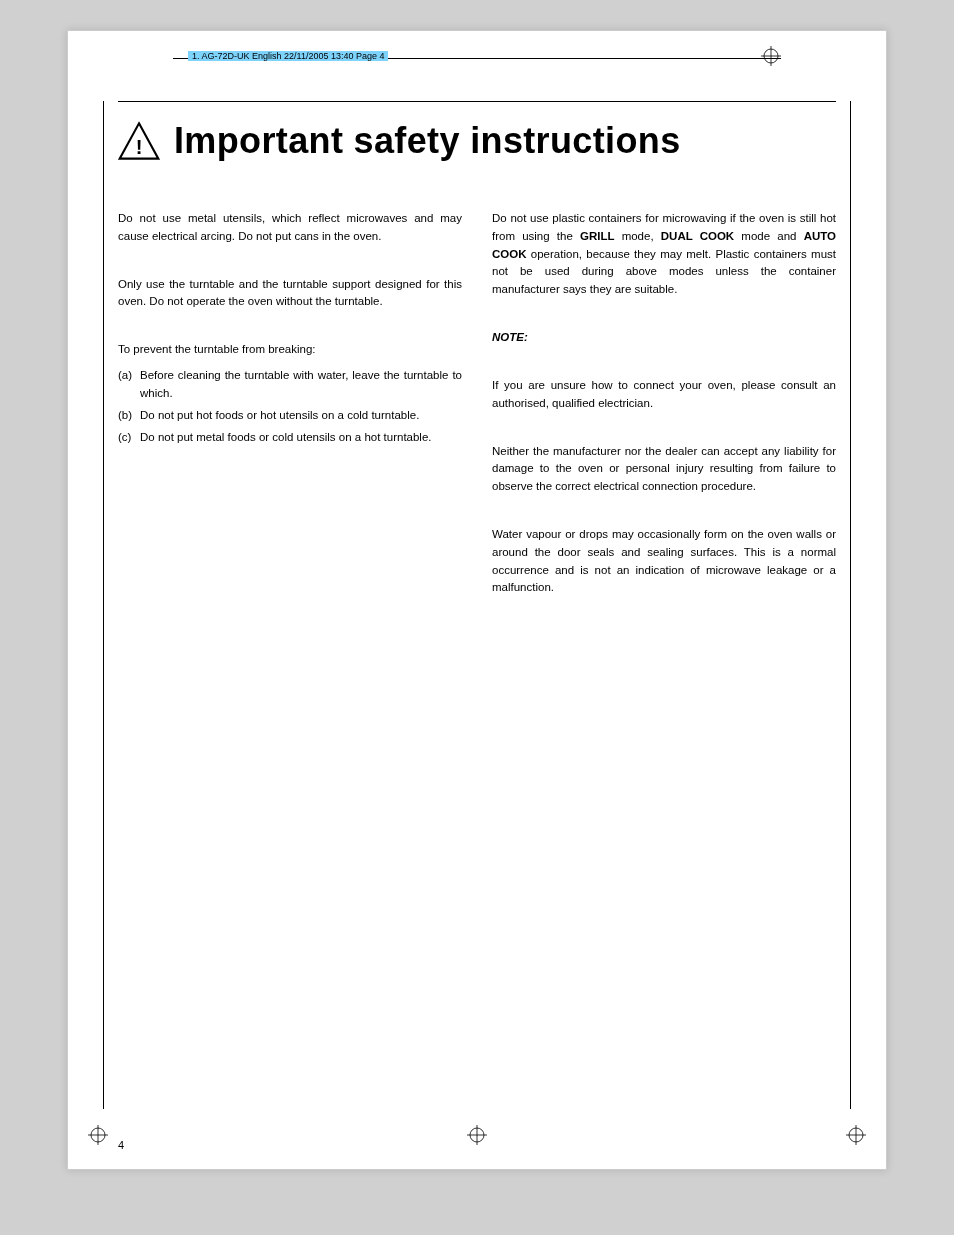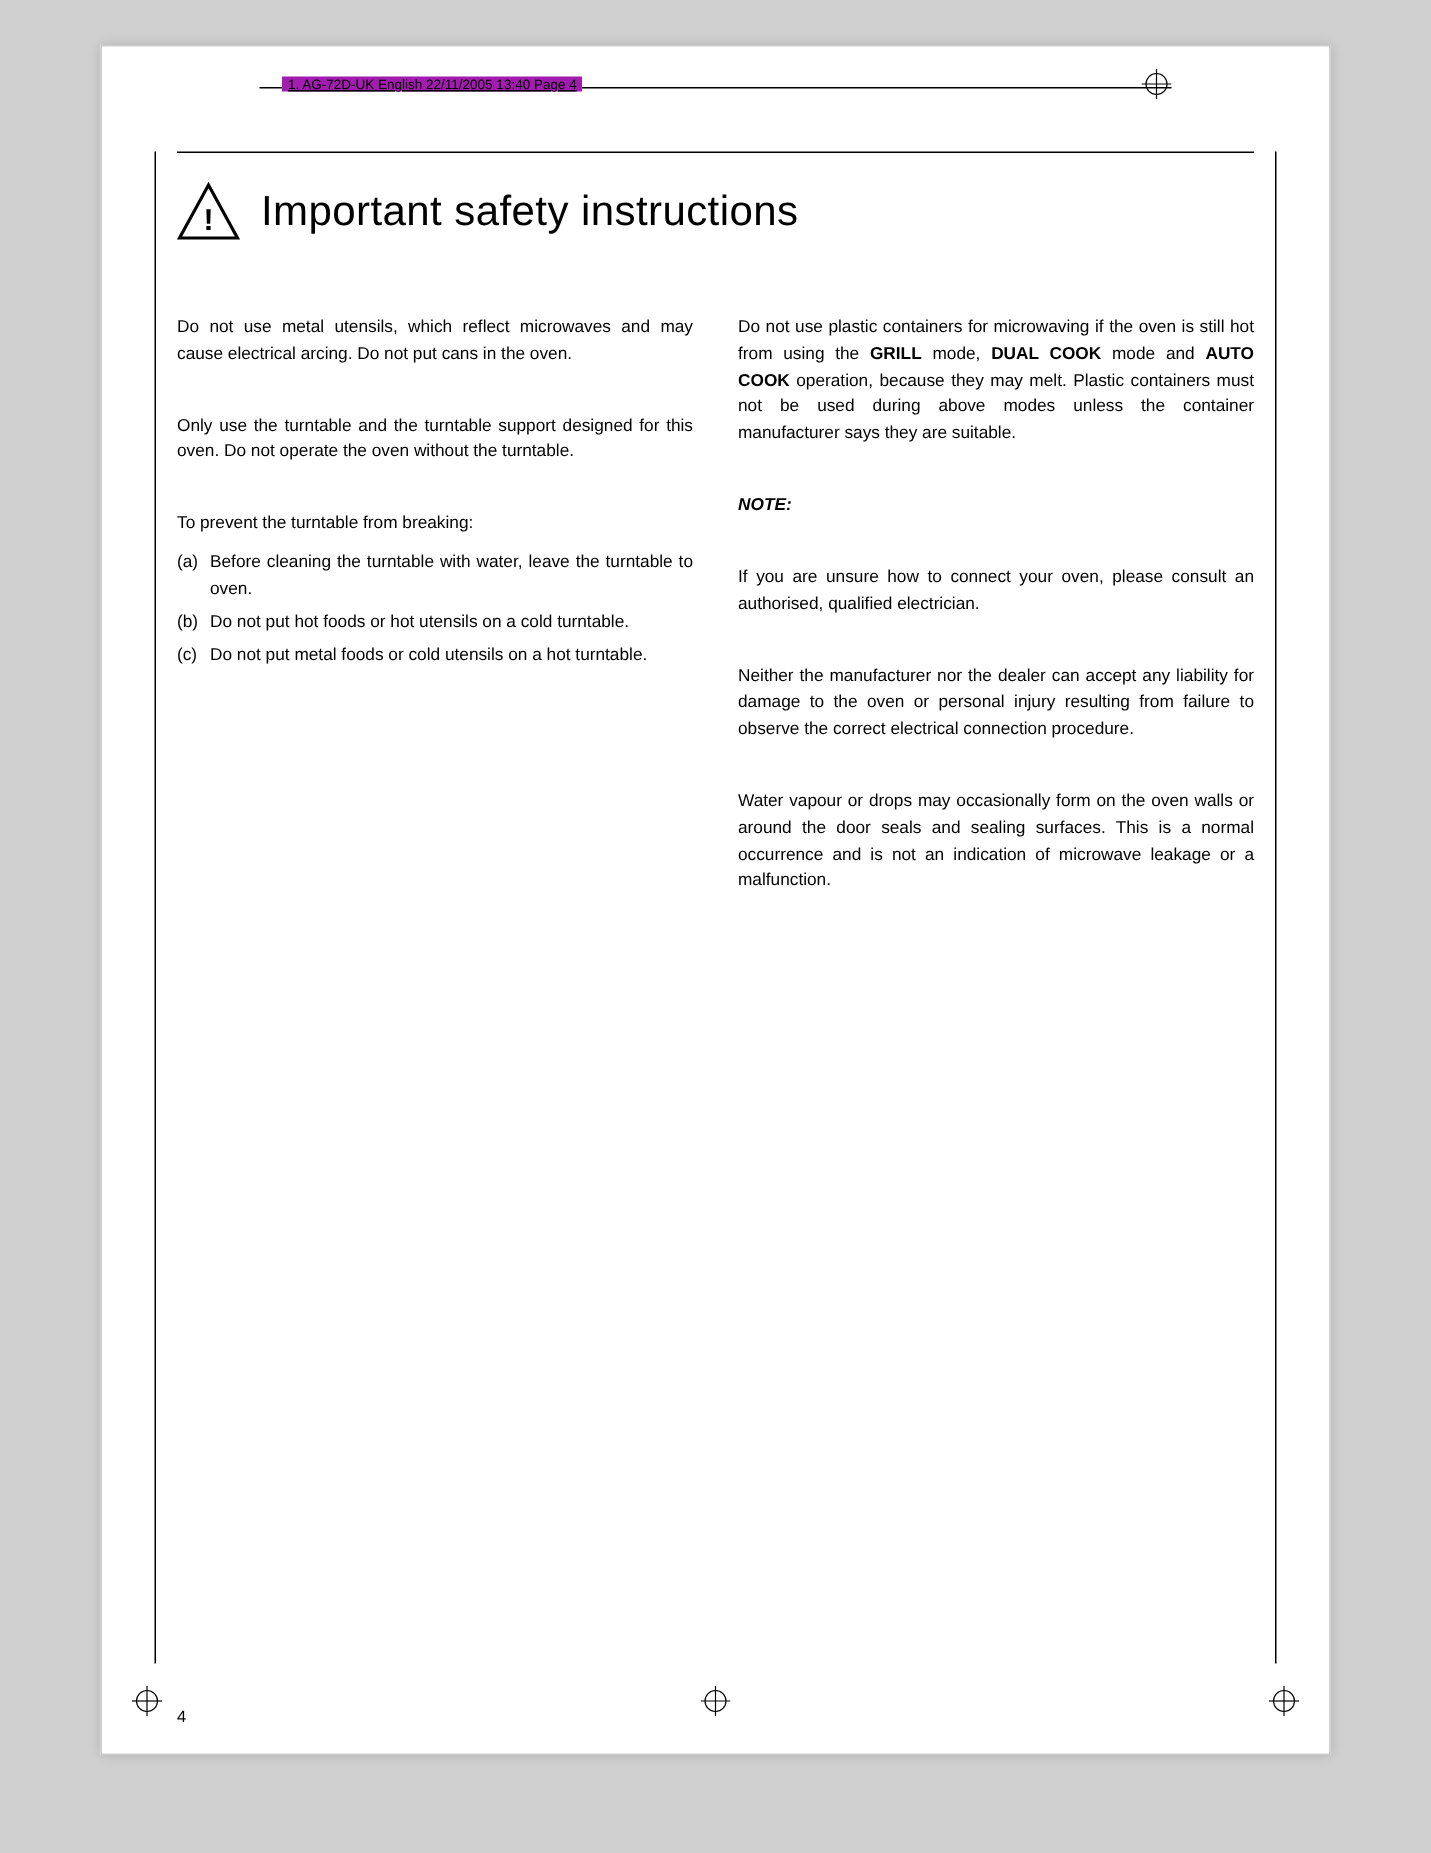--- a/index.html
+++ b/index.html
@@ -41,24 +41,23 @@
       left: 55px;
       right: 55px;
       border-top: 1px solid #000;
       z-index: 0;
     }
     .print-header-text {
       position: absolute;
       top: 5px;
       left: 70px;
       font-size: 9px;
-      background: #a21caf;
+      background: #7dd3fc;
       padding: 0 4px;
       z-index: 1;
-      text-decoration: underline;
     }
     .print-crosshair {
       position: absolute;
       top: 0px;
       right: 55px;
       z-index: 2;
     }
 
     
     .margin-left {
@@ -92,22 +91,22 @@
       margin-bottom: 18px;
     }
 
     .warning-icon {
       width: 42px;
       height: 42px;
       flex-shrink: 0;
     }
 
     .title-text {
-      font-size: 28px;
-      font-weight: normal;
+      font-size: 36px;
+      font-weight: bold;
       font-family: Arial, Helvetica, sans-serif;
       letter-spacing: 0.01em;
     }
 
     
     .content-columns {
       display: flex;
       gap: 30px;
       margin-top: 8px;
     }
@@ -192,21 +191,21 @@
 
   <div class="content-columns">
 
     <div class="column">
       <p>Do not use metal utensils, which reflect microwaves and may cause electrical arcing. Do not put cans in the oven.</p>
       <p>Only use the turntable and the turntable support designed for this oven. Do not operate the oven without the turntable.</p>
       <p>To prevent the turntable from breaking:</p>
 
       <div class="list-item">
         <span class="list-item-label">(a)</span>
-        <span class="list-item-text">Before cleaning the turntable with water, leave the turntable to oven.</span>
+        <span class="list-item-text">Before cleaning the turntable with water, leave the turntable to which.</span>
       </div>
       <div class="list-item">
         <span class="list-item-label">(b)</span>
         <span class="list-item-text">Do not put hot foods or hot utensils on a cold turntable.</span>
       </div>
       <div class="list-item">
         <span class="list-item-label">(c)</span>
         <span class="list-item-text">Do not put metal foods or cold utensils on a hot turntable.</span>
       </div>
 

